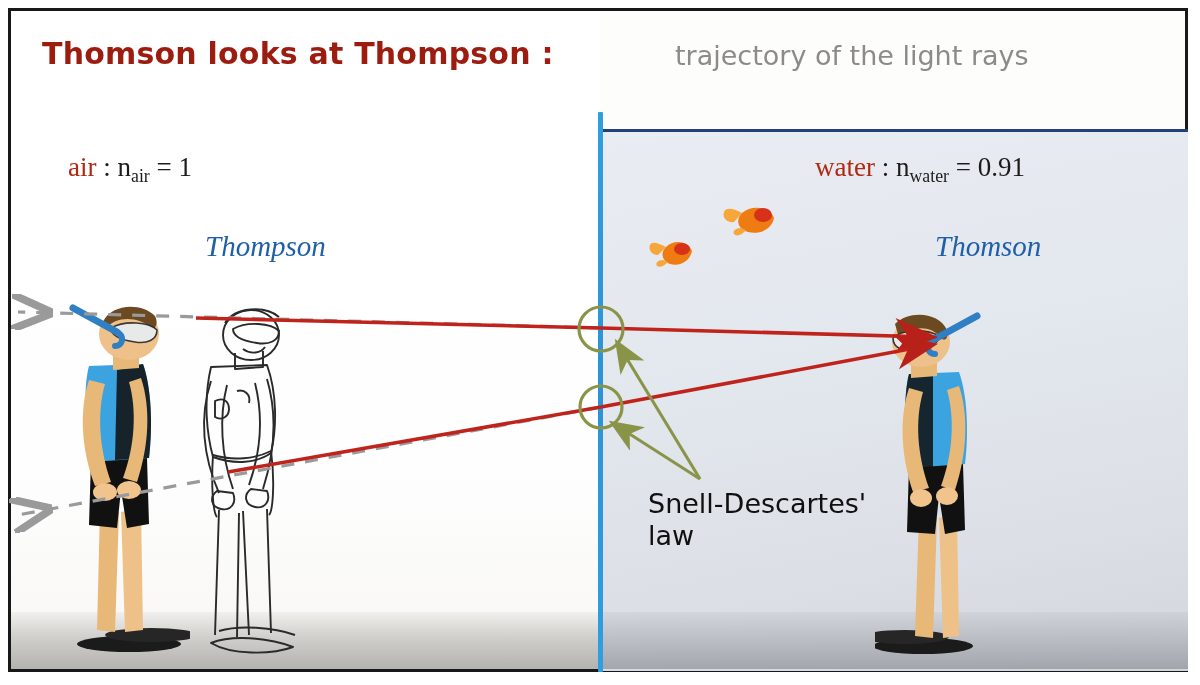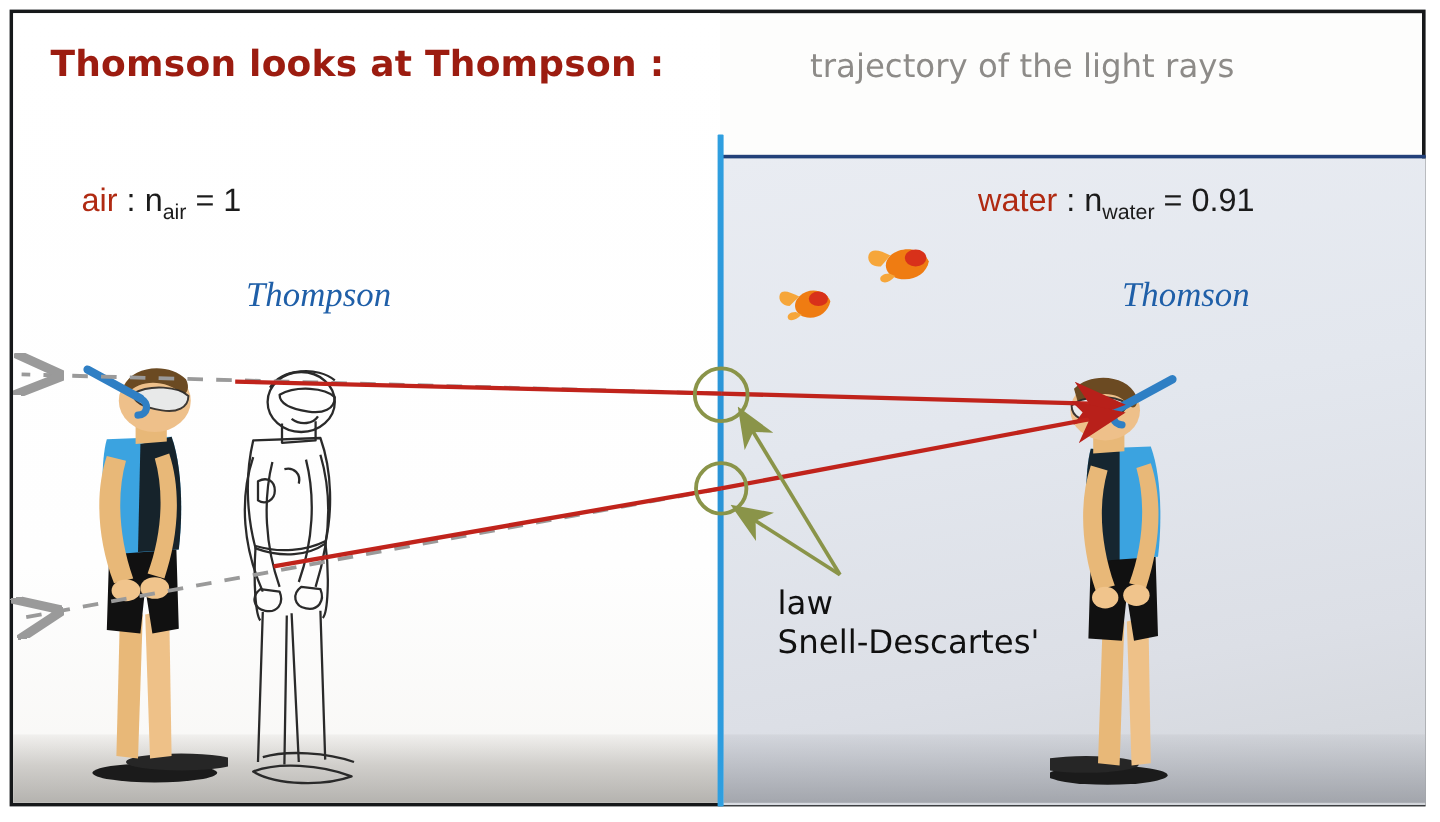--- a/index.html
+++ b/index.html
@@ -51,21 +51,21 @@
     position:absolute;left:42px;top:36px;
     font-family:"DejaVu Sans",sans-serif;font-weight:bold;font-size:30px;
     color:#9c1c10;letter-spacing:.2px;white-space:nowrap;
   }
   #subtitle{
     position:absolute;left:648px;top:40px;
     font-family:"DejaVu Sans",sans-serif;font-size:27px;
     color:#8d8b88;white-space:nowrap;margin-left:27px;
   }
   .medium-label{
-    position:absolute;font-family:Liberation Sans, sans-serif;font-size:27px;
+    position:absolute;font-family:Liberation Serif, serif;font-size:27px;
     color:#1b1b1b;white-space:nowrap;text-align:center;
   }
   .medium-label .mname{color:#b02a12;}
   .medium-label sub{font-size:.66em;}
   #air-label{left:68px;top:152px;}
   #water-label{left:815px;top:152px;}
 
   .person-name{
     position:absolute;font-family:"Liberation Serif",serif;font-style:italic;
     font-size:29px;color:#1f5fa8;white-space:nowrap;margin-left:40px;
@@ -265,17 +265,17 @@
   </div>
 
   <div class="medium-label" id="water-label">
     <span class="mname">water</span><span> : </span><span>n</span><sub>water</sub><span> = </span><span>0.91</span>
   </div>
 
   <div class="person-name" id="name-left">Thompson</div>
   <div class="person-name" id="name-right">Thomson</div>
 
   <div id="snell-label">
+    <div>Snell-Descartes'</div>
     <div>law</div>
-    <div>Snell-Descartes'</div>
   </div>
 
 </div>
 
 </body></html>

